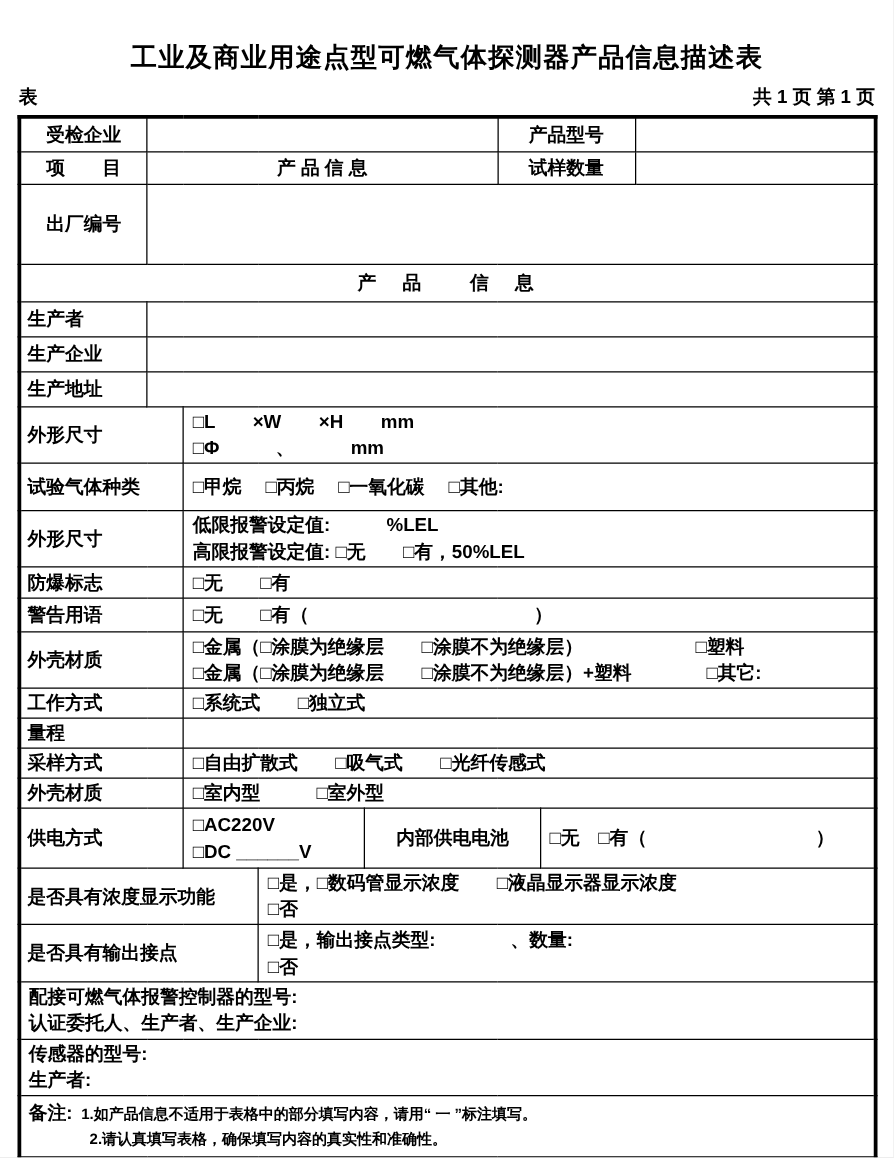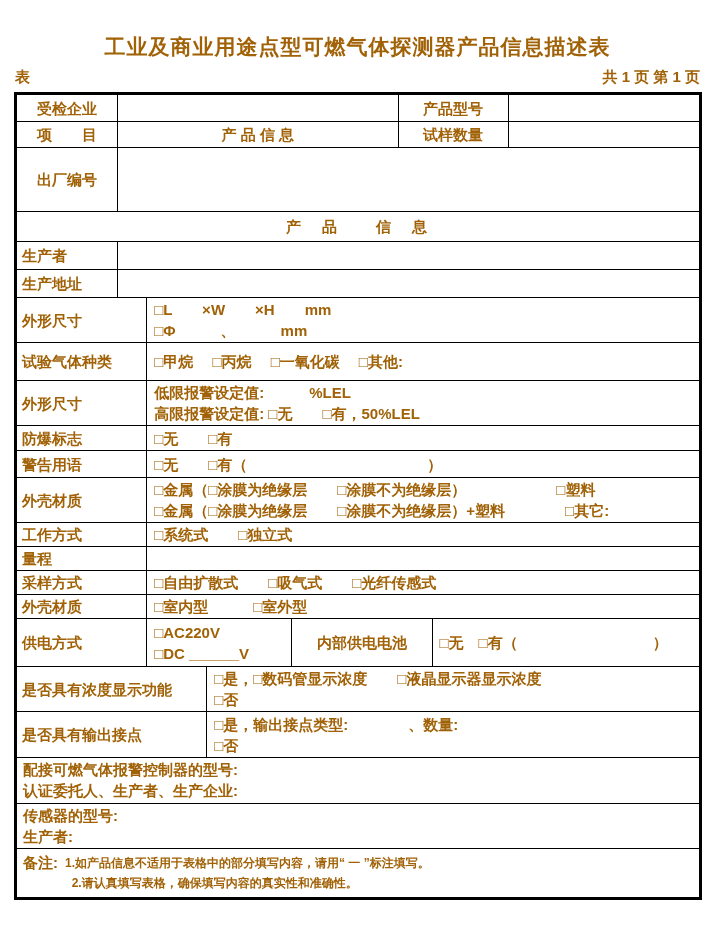--- a/index.html
+++ b/index.html
@@ -1,20 +1,20 @@
 <!DOCTYPE html>
 <html><head>
 <meta charset="utf-8">
 <style>
   html,body{margin:0;padding:0;background:#ffffff;}
   .page{
     position:relative;
     width:715px;height:926px;
     background:#ffffff;
-    color:#a16207;
+    color:#000000;
     font-family:"Liberation Sans","DejaVu Sans",sans-serif;
     outline:1px solid #b8b8b8;
     overflow:hidden;
     box-sizing:border-box;
   }
   .doc-title{
     padding-top:34px;
     text-align:center;
     font-size:21px;
     font-weight:bold;
@@ -100,20 +100,24 @@
 
     <tr style="height:30px">
       <td class="sec" colspan="8">产　品　　信　息</td>
     </tr>
 
     <tr style="height:28px">
       <td class="lab-l">生产者</td>
       <td class="val" colspan="7"></td>
     </tr>
 
+    <tr style="height:28px">
+      <td class="lab-l">生产企业</td>
+      <td class="val" colspan="7"></td>
+    </tr>
 
     <tr style="height:28px">
       <td class="lab-l">生产地址</td>
       <td class="val" colspan="7"></td>
     </tr>
 
     <tr style="height:42px">
       <td class="lab-l" colspan="2">外形尺寸</td>
       <td class="val" colspan="6">□L　　×W　　×H　　mm
 □Φ　　　、　　　mm</td>

